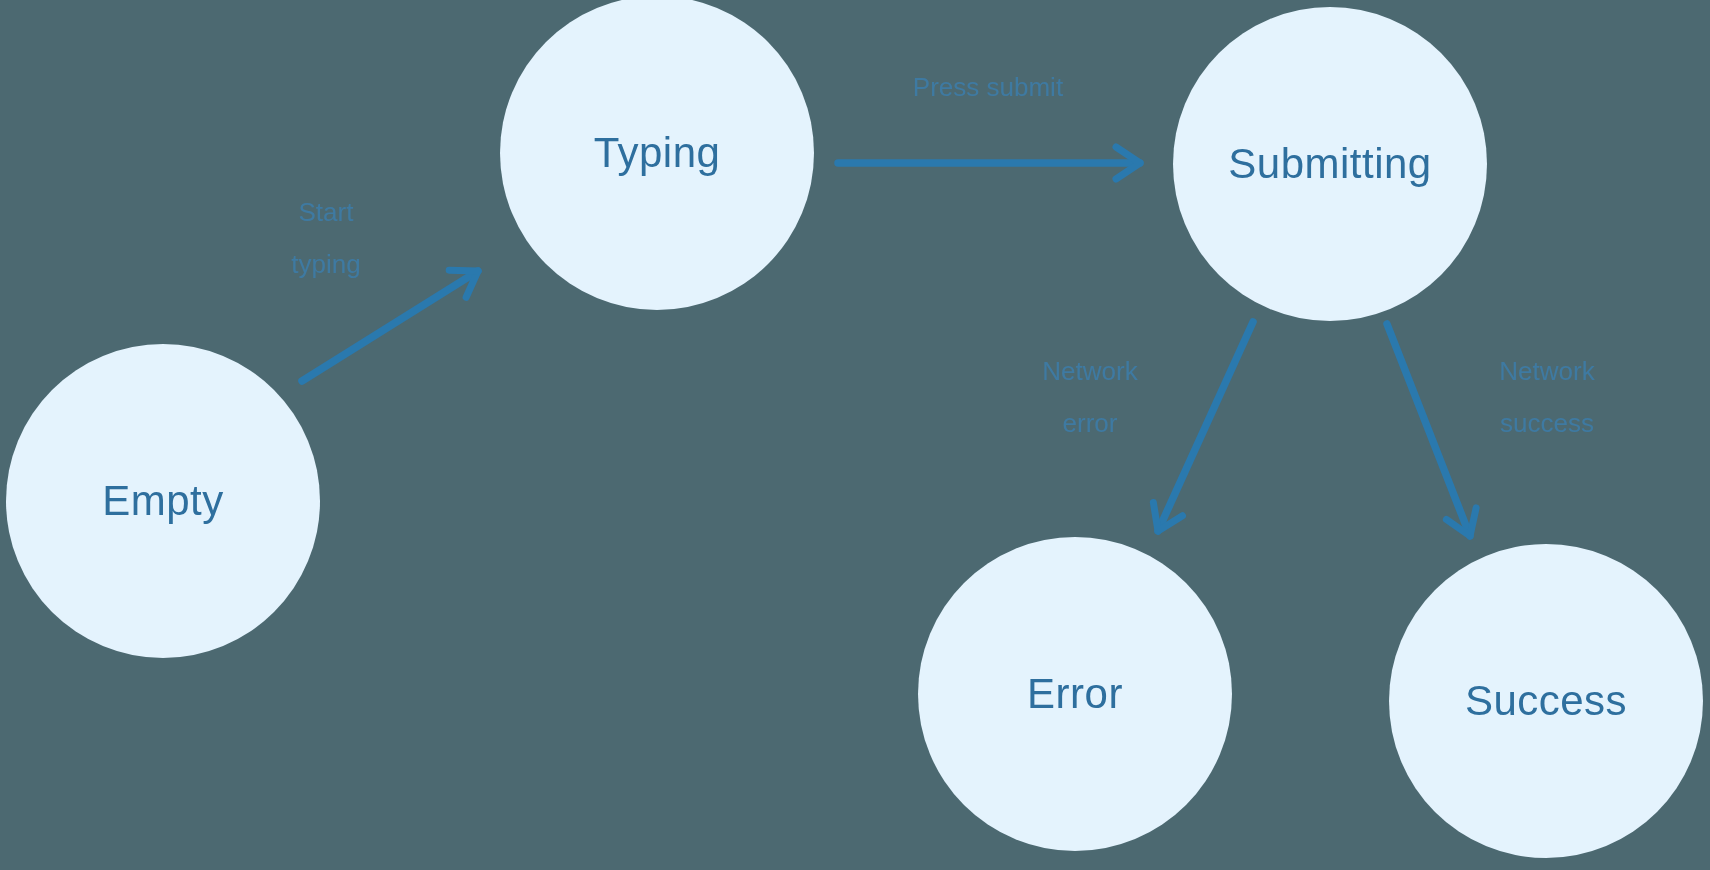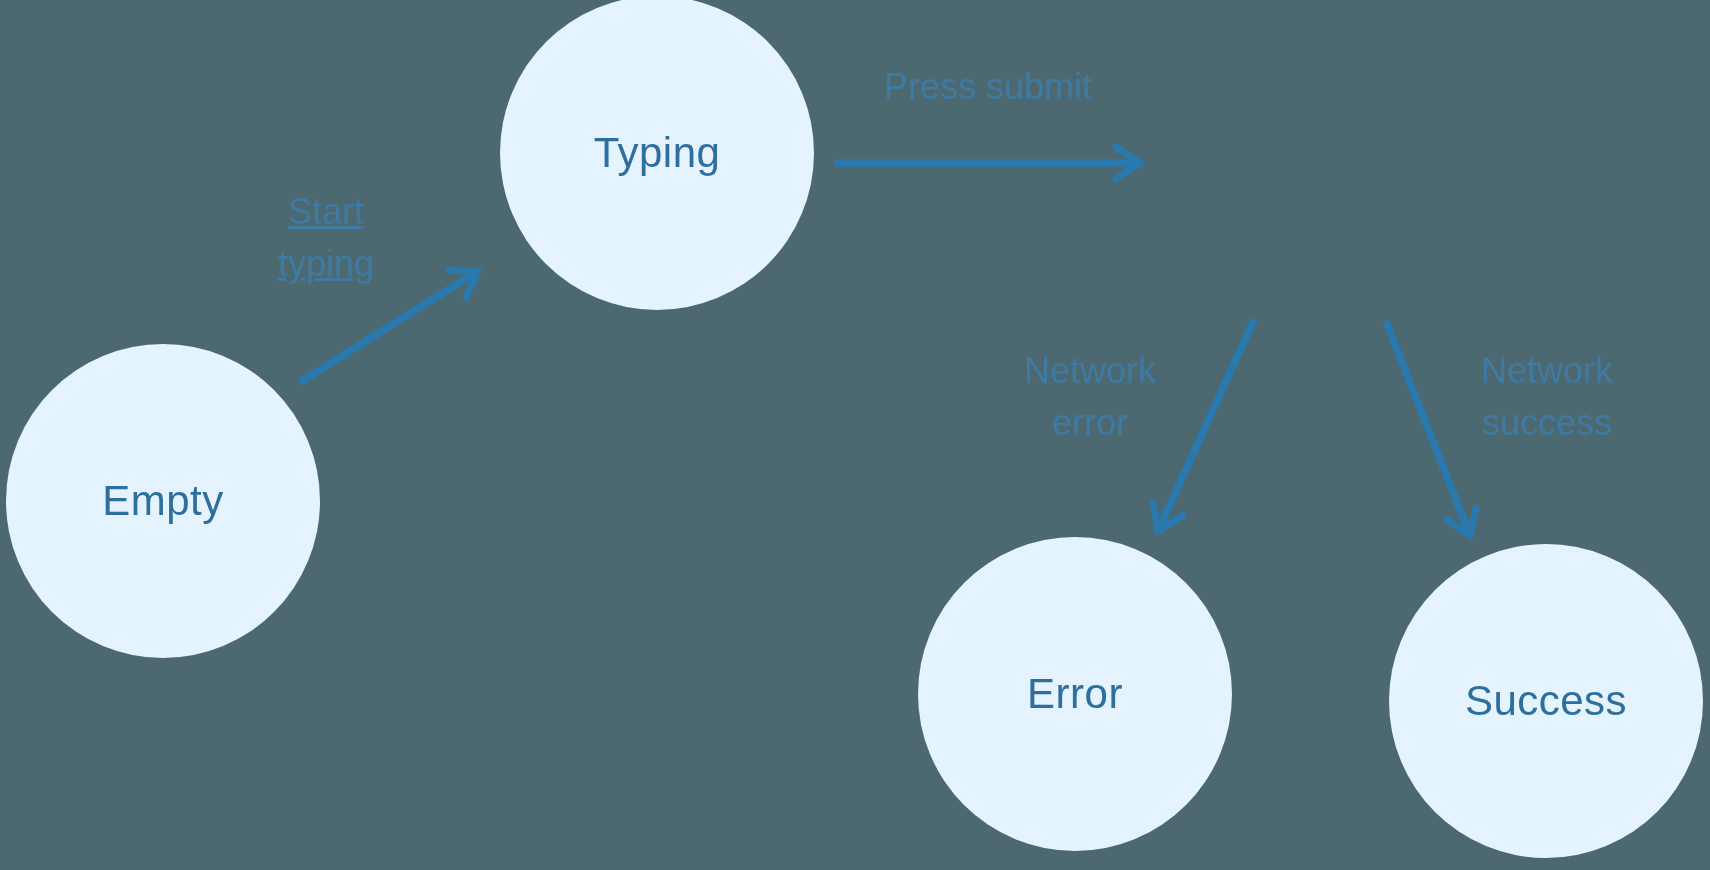--- a/index.html
+++ b/index.html
@@ -47,33 +47,33 @@
   .node-label {
     color: var(--node-text, #2E6F9E);
     font-size: 42px;
     letter-spacing: 0.5px;
   }
   .edge-label {
     position: absolute;
     width: 260px;
     text-align: center;
     color: var(--transition-label, #3E7BA5);
-    font-size: 36px;
+    font-size: 26px;
     line-height: 52px;
     white-space: pre-line;
     opacity: 0.95;
   }
   
   .node-empty      { left: 6px;    top: 344px; justify-content: center; }
   .node-typing     { left: 500px;  top: -4px;  }
   .node-submitting { left: 1173px; top: 7px;   }
   .node-error      { left: 918px;  top: 537px; }
   .node-success    { left: 1389px; top: 544px; }
   
-  .label-start-typing    { left: 196px;  top: 186px; text-decoration: underline; }
+  .label-start-typing    { left: 196px;  top: 186px; }
   .label-press-submit    { left: 858px;  top: 61px;  }
   .label-network-error   { left: 960px;  top: 345px; }
   .label-network-success { left: 1417px; top: 345px; }
 </style>
 </head>
 <body>
 
 <div class="canvas">
 
   <svg class="edges-layer" viewBox="0 0 1710 870" xmlns="http://www.w3.org/2000/svg">
@@ -89,20 +89,23 @@
   </svg>
 
   <div class="node node-empty">
     <span class="node-label">Empty</span>
   </div>
 
   <div class="node node-typing">
     <span class="node-label">Typing</span>
   </div>
 
+  <div class="node node-submitting">
+    <span class="node-label">Submitting</span>
+  </div>
 
   <div class="node node-error">
     <span class="node-label">Error</span>
   </div>
 
   <div class="node node-success">
     <span class="node-label">Success</span>
   </div>
 
   <div class="edge-label label-start-typing">Start

